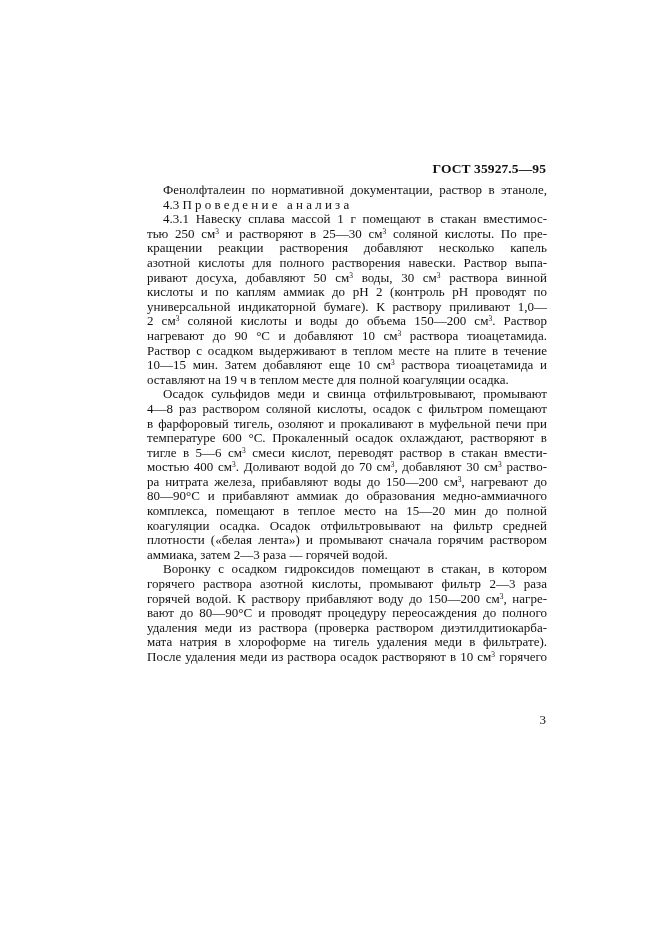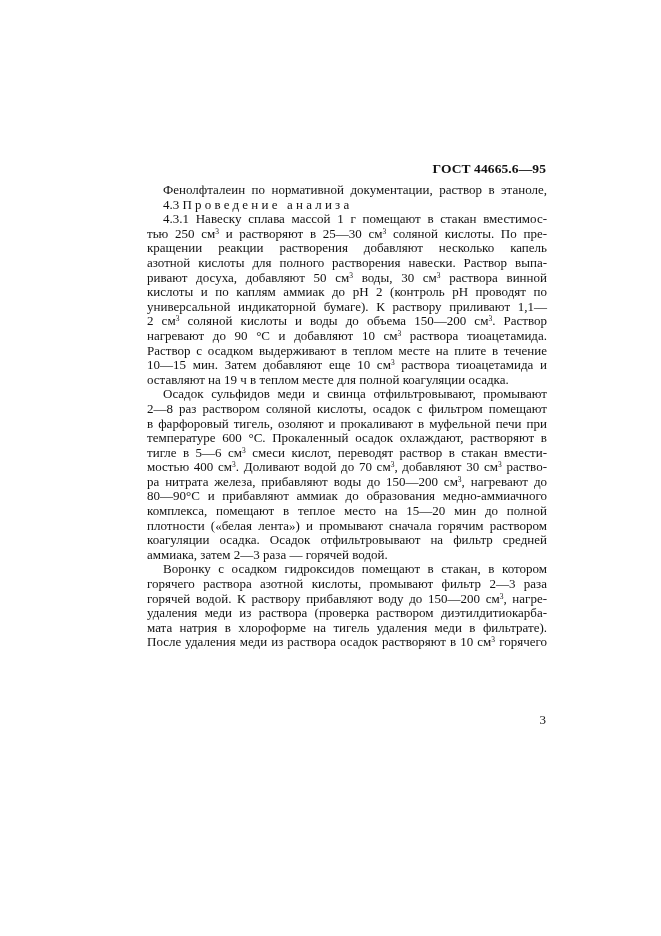--- a/index.html
+++ b/index.html
@@ -12,59 +12,60 @@
   .line.last { text-align-last: left; }
   .line.indent { padding-left: 16px; }
   .spaced { letter-spacing: 3.2px; margin-top: 12px; }
   sup { font-size: 7.5px; line-height: 0; vertical-align: 4px; }
   .page-num { position: absolute; top: 712px; right: 115px; font-size: 13px; }
 </style>
 </head>
 <body>
 
 <div class="page">
-  <div class="header">ГОСТ 44665.6—95</div>
+  <div class="header">ГОСТ 35927.5—95</div>
   <div class="body-text" id="body-text">
       <div>
         <span class="line indent">Фенолфталеин по нормативной документации, раствор в этаноле,</span>
       </div>
       <div>
         <span class="line indent last">4.3 <span class="spaced">Проведение анализа</span></span>
       </div>
       <div>
         <span class="line indent">4.3.1 Навеску сплава массой 1 г помещают в стакан вместимос-</span>
         <span class="line">тью 250 см<sup>3</sup> и растворяют в 25—30 см<sup>3</sup> соляной кислоты. По пре-</span>
         <span class="line">кращении реакции растворения добавляют несколько капель</span>
         <span class="line">азотной кислоты для полного растворения навески. Раствор выпа-</span>
         <span class="line">ривают досуха, добавляют 50 см<sup>3</sup> воды, 30 см<sup>3</sup> раствора винной</span>
         <span class="line">кислоты и по каплям аммиак до рН 2 (контроль рН проводят по</span>
-        <span class="line">универсальной индикаторной бумаге). К раствору приливают 1,1—</span>
+        <span class="line">универсальной индикаторной бумаге). К раствору приливают 1,0—</span>
         <span class="line">2 см<sup>3</sup> соляной кислоты и воды до объема 150—200 см<sup>3</sup>. Раствор</span>
         <span class="line">нагревают до 90 °С и добавляют 10 см<sup>3</sup> раствора тиоацетамида.</span>
         <span class="line">Раствор с осадком выдерживают в теплом месте на плите в течение</span>
         <span class="line">10—15 мин. Затем добавляют еще 10 см<sup>3</sup> раствора тиоацетамида и</span>
         <span class="line last">оставляют на 19 ч в теплом месте для полной коагуляции осадка.</span>
       </div>
       <div>
         <span class="line indent">Осадок сульфидов меди и свинца отфильтровывают, промывают</span>
-        <span class="line">2—8 раз раствором соляной кислоты, осадок с фильтром помещают</span>
+        <span class="line">4—8 раз раствором соляной кислоты, осадок с фильтром помещают</span>
         <span class="line">в фарфоровый тигель, озоляют и прокаливают в муфельной печи при</span>
         <span class="line">температуре 600 °С. Прокаленный осадок охлаждают, растворяют в</span>
         <span class="line">тигле в 5—6 см<sup>3</sup> смеси кислот, переводят раствор в стакан вмести-</span>
         <span class="line">мостью 400 см<sup>3</sup>. Доливают водой до 70 см<sup>3</sup>, добавляют 30 см<sup>3</sup> раство-</span>
         <span class="line">ра нитрата железа, прибавляют воды до 150—200 см<sup>3</sup>, нагревают до</span>
         <span class="line">80—90°С и прибавляют аммиак до образования медно-аммиачного</span>
         <span class="line">комплекса, помещают в теплое место на 15—20 мин до полной</span>
+        <span class="line">коагуляции осадка. Осадок отфильтровывают на фильтр средней</span>
         <span class="line">плотности («белая лента») и промывают сначала горячим раствором</span>
-        <span class="line">коагуляции осадка. Осадок отфильтровывают на фильтр средней</span>
         <span class="line last">аммиака, затем 2—3 раза — горячей водой.</span>
       </div>
       <div>
         <span class="line indent">Воронку с осадком гидроксидов помещают в стакан, в котором</span>
         <span class="line">горячего раствора азотной кислоты, промывают фильтр 2—3 раза</span>
         <span class="line">горячей водой. К раствору прибавляют воду до 150—200 см<sup>3</sup>, нагре-</span>
+        <span class="line">вают до 80—90°С и проводят процедуру переосаждения до полного</span>
         <span class="line">удаления меди из раствора (проверка раствором диэтилдитиокарба-</span>
         <span class="line">мата натрия в хлороформе на тигель удаления меди в фильтрате).</span>
         <span class="line">После удаления меди из раствора осадок растворяют в 10 см<sup>3</sup> горячего</span>
       </div>
     </div>
   <div class="page-num">3</div>
 </div>
 
 </body></html>

